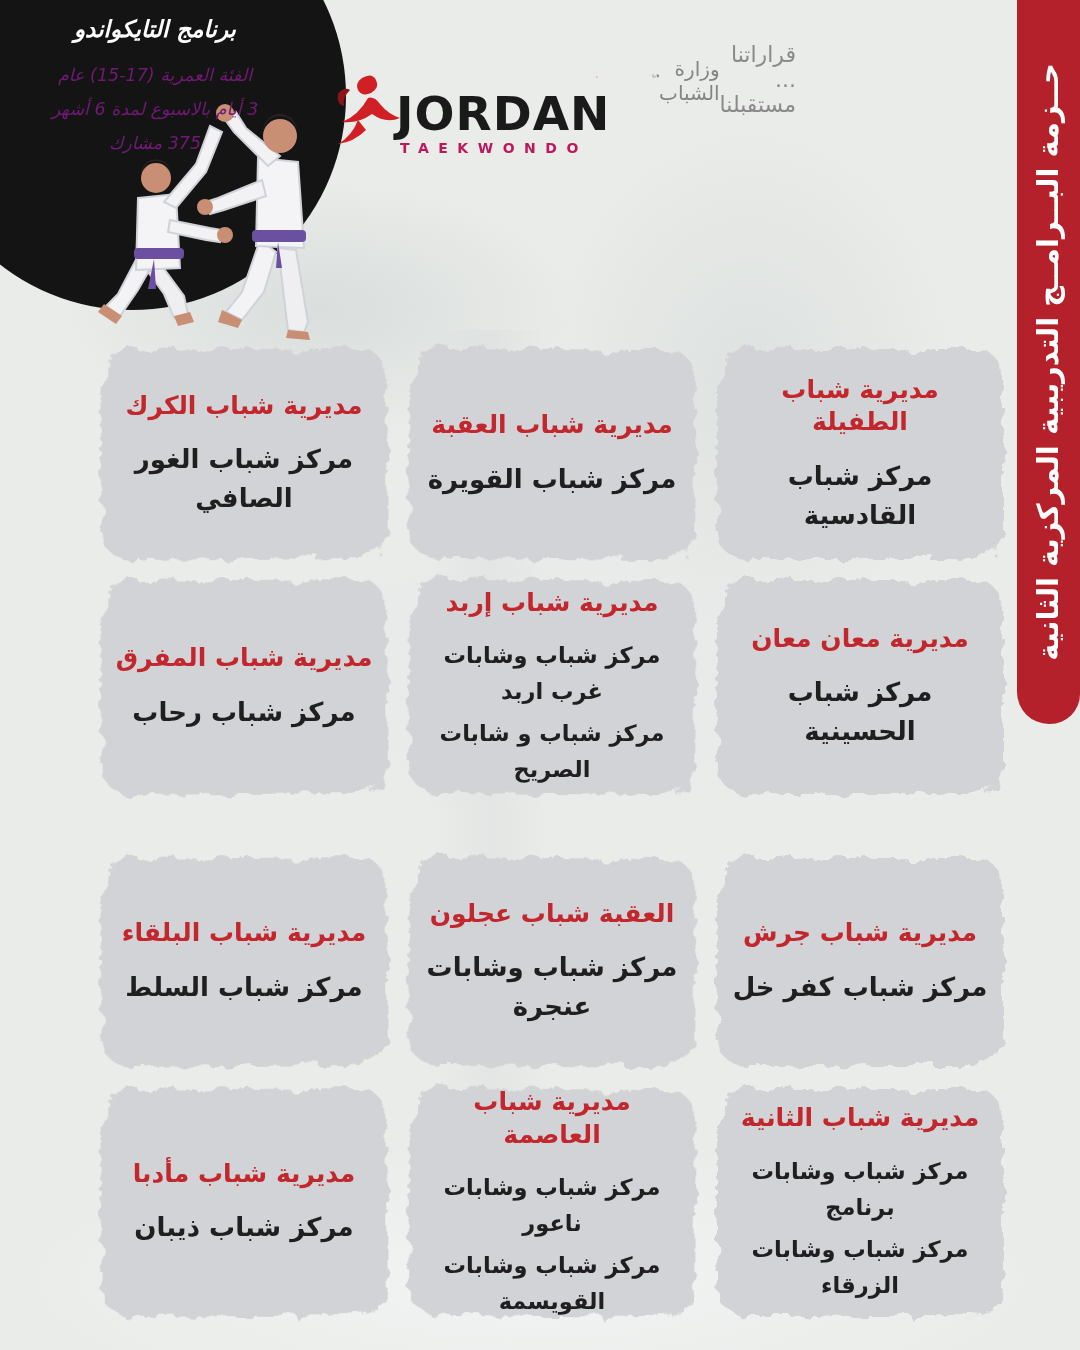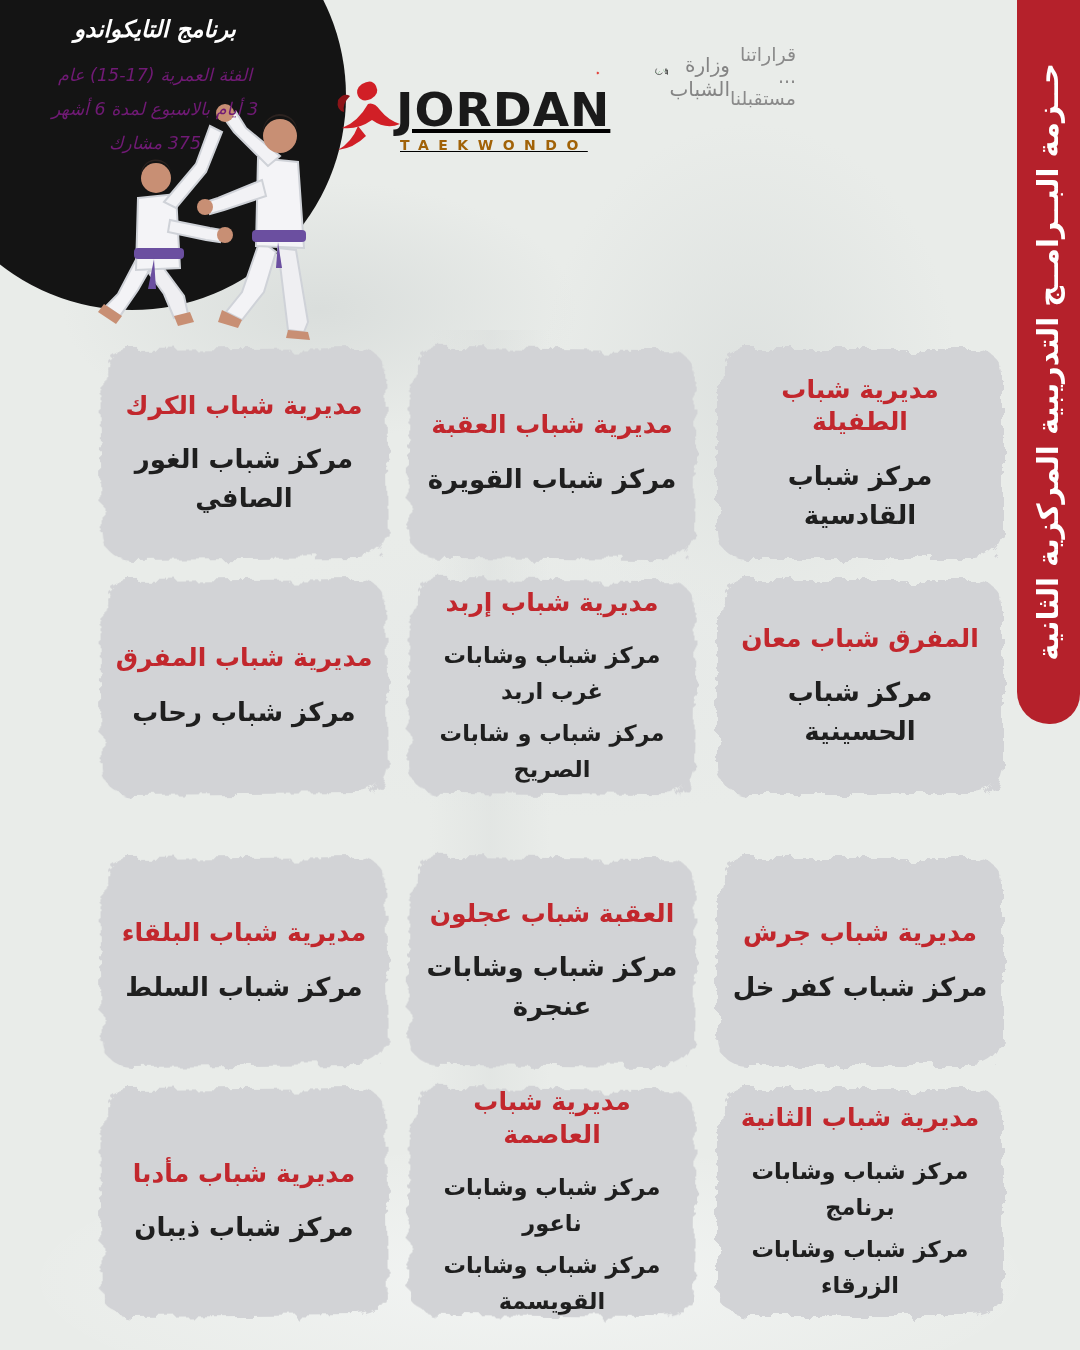--- a/index.html
+++ b/index.html
@@ -17,32 +17,32 @@
   
   .badge-circle{position:absolute;left:-82px;top:-118px;width:428px;height:428px;border-radius:50%;background:#141414;}
   .badge-text{position:absolute;left:12px;top:16px;width:286px;direction:rtl;text-align:center;color:#ffffff;z-index:3;font-style:italic;}
   .badge-title{font-size:23px;font-weight:bold;margin-bottom:16px;}
   .badge-line{font-size:17.5px;line-height:1.95;color:#701a75;}
 
   
   .photo{position:absolute;left:92px;top:80px;width:252px;height:268px;z-index:2;}
 
   
-  .jordan-logo{position:absolute;left:328px;top:76px;display:flex;align-items:center;z-index:2;text-decoration:underline;}
+  .jordan-logo{position:absolute;left:328px;top:70px;display:flex;align-items:flex-end;z-index:2;}
   .jordan-kicker{width:74px;height:84px;margin-top:2px;}
   .jordan-words{margin-left:-6px;}
   .jordan-name{font-size:47px;font-weight:bold;color:#1a1a1a;letter-spacing:1px;line-height:1.05;}
-  .jordan-sub{font-size:14px;font-weight:bold;color:#a16207;letter-spacing:9.5px;margin-top:2px;margin-left:4px;}
+  .jordan-sub{font-size:14px;font-weight:bold;color:#be185d;letter-spacing:9.5px;margin-top:2px;margin-left:4px;}
 
   
   .ministry-logo{position:absolute;left:596px;top:36px;width:200px;display:flex;flex-direction:row;align-items:center;z-index:2;}
   .ministry-star{width:36px;height:36px;margin-right:54px;}
   .ministry-calligraphy{width:156px;height:76px;margin-top:-2px;}
   .ministry-line1{direction:rtl;font-size:20px;color:#848484;margin-top:8px;}
-  .ministry-line2{direction:rtl;font-size:19px;color:#8a8a8a;margin-top:6px;letter-spacing:.5px;text-align:right;}
+  .ministry-line2{direction:rtl;font-size:22px;color:#8a8a8a;margin-top:6px;letter-spacing:.5px;text-align:right;}
 
   
   .side-banner{position:absolute;right:0;top:0;width:63px;height:724px;background:#b5212b;border-radius:0 0 30px 32px;z-index:4;}
   .side-banner-text{position:absolute;left:0;top:0;width:724px;height:63px;line-height:63px;
      transform-origin:top left;transform:rotate(-90deg) translate(-724px,0);
      direction:rtl;text-align:center;color:#ffffff;font-size:29px;font-weight:bold;white-space:nowrap;}
 
   
   .row{position:absolute;left:98px;width:908px;display:grid;grid-template-columns:repeat(3,292px);column-gap:16px;direction:rtl;}
   .row1{top:346px;height:216px;}
@@ -181,21 +181,21 @@
           <div class="center-line">مركز شباب الغور الصافي</div>
         </div>
       </div>
     </div>
   </div>
 
   <div class="row row2">
     <div class="cell">
       <div class="blob"></div>
       <div class="cell-text">
-        <div class="dir-title">المفرق شباب معان</div>
+        <div class="dir-title">مديرية معان معان</div>
         <div class="centers">
           <div class="center-line">مركز شباب الحسينية</div>
         </div>
       </div>
     </div>
     <div class="cell">
       <div class="blob"></div>
       <div class="cell-text">
         <div class="dir-title">مديرية شباب إربد</div>
         <div class="centers multi">

